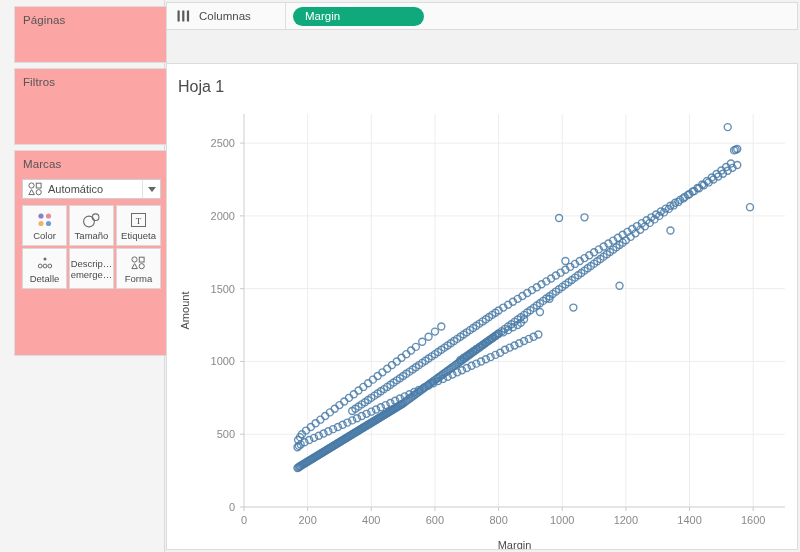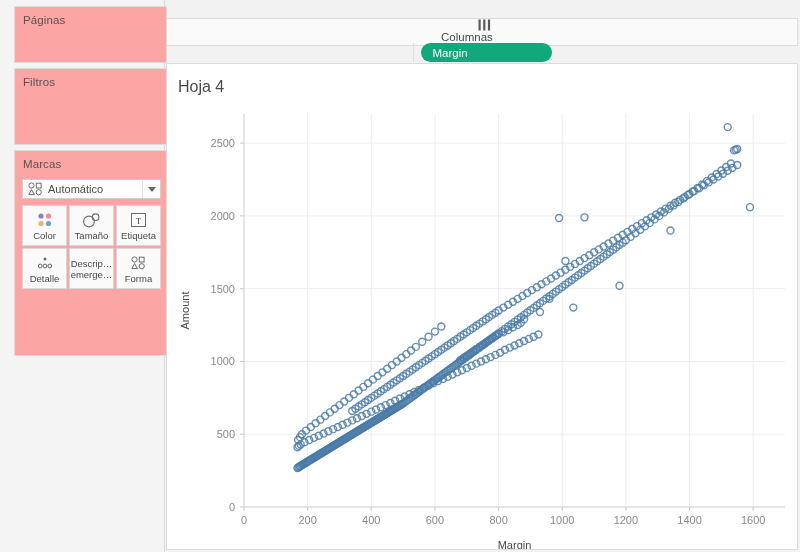--- a/index.html
+++ b/index.html
@@ -120,21 +120,21 @@
   
   .shelf {
     position: absolute;
     left: 166px;
     height: 28px;
     background: #fafafa;
     border: 1px solid #dcdcdc;
     display: flex;
     align-items: center;
   }
-  #shelf-columns { top: 18px; width: 632px; flex-direction: column; }
+  #shelf-columns { top: 2px; width: 632px; }
   #shelf-rows    { top: 33px; width: 632px; }
 
   .shelf-icon {
     width: 24px; height: 26px;
     display: flex; align-items: center; justify-content: center;
     margin-left: 4px;
   }
   .shelf-name {
     font-size: 11.5px;
     color: #4a4a4a;
@@ -303,21 +303,21 @@
       </svg>
     </span>
     <span class="shelf-name">Columnas</span>
     <span class="shelf-drop">
       <span class="pill">Margin</span>
     </span>
   </div>
 
 
   <div id="view">
-    <div id="sheet-title">Hoja 4</div>
+    <div id="sheet-title">Hoja 1</div>
 
     <div id="plot-wrap">
       <svg id="plot-svg" width="630" height="445" viewBox="0 0 630 445">
         <g id="gridlines">
             <line x1="77" y1="10" x2="77" y2="403" stroke="#ededed" stroke-width="1"></line>
             <line x1="140.64705882352942" y1="10" x2="140.64705882352942" y2="403" stroke="#ededed" stroke-width="1"></line>
             <line x1="204.29411764705884" y1="10" x2="204.29411764705884" y2="403" stroke="#ededed" stroke-width="1"></line>
             <line x1="267.9411764705883" y1="10" x2="267.9411764705883" y2="403" stroke="#ededed" stroke-width="1"></line>
             <line x1="331.5882352941177" y1="10" x2="331.5882352941177" y2="403" stroke="#ededed" stroke-width="1"></line>
             <line x1="395.2352941176471" y1="10" x2="395.2352941176471" y2="403" stroke="#ededed" stroke-width="1"></line>

